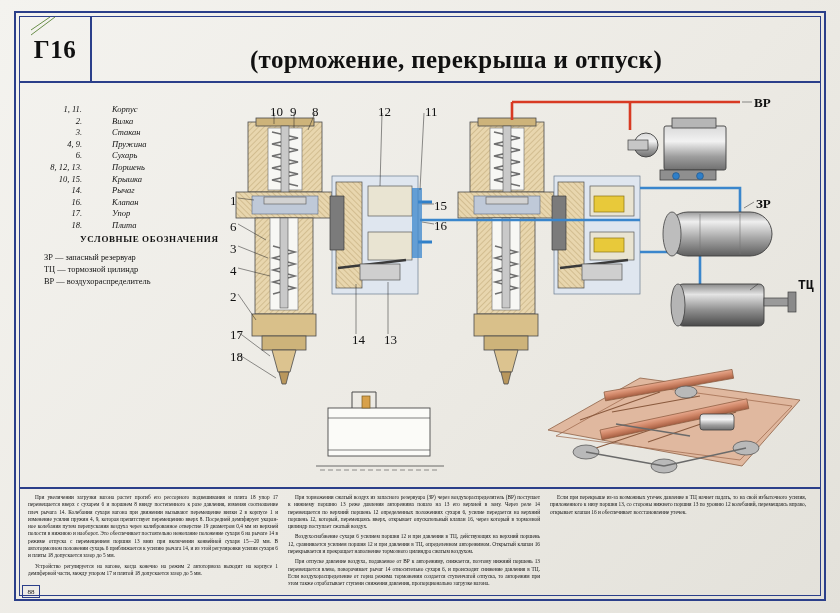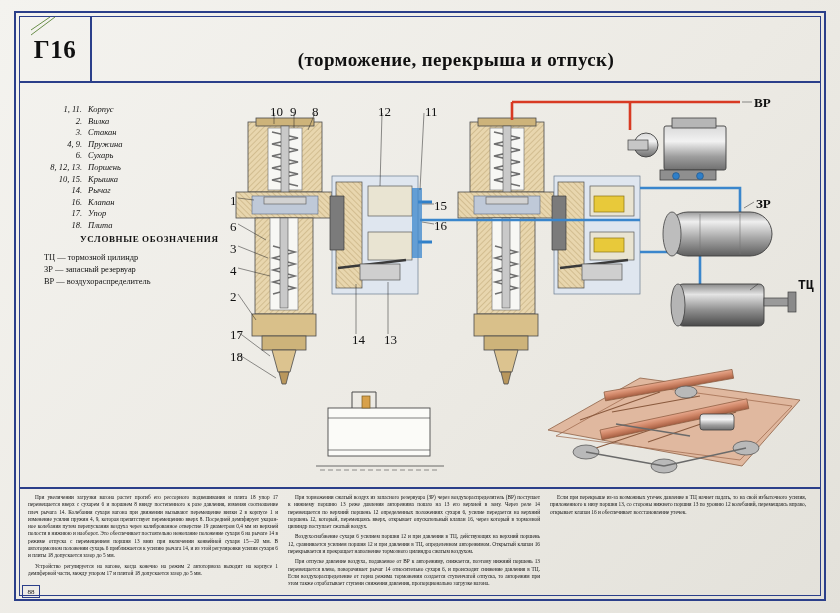--- a/index.html
+++ b/index.html
@@ -68,38 +68,39 @@
   .title-line1 {
     font-family: "Liberation Serif", serif;
     font-weight: bold;
     font-size: 23px;
     color: #111;
     letter-spacing: 1px;
   }
   .title-line2 {
     font-family: "Liberation Serif", serif;
     font-weight: bold;
-    font-size: 19px;
+    font-size: 25px;
     color: #111;
     margin-top: 20px;
     letter-spacing: 0.4px;
   }
   
   .parts-list {
     position: absolute;
     left: 36px; top: 104px;
     width: 150px;
     font-family: "Liberation Serif", serif;
     font-size: 8.5px;
     font-style: italic;
     color: #111;
   }
   .parts-row {
     display: flex;
     line-height: 11.6px;
+    gap: 24px;
   }
   .parts-num {
     width: 46px;
     text-align: right;
     padding-right: 6px;
     white-space: nowrap;
   }
   .parts-name { text-align: left; }
 
   .conv-title {
@@ -243,22 +244,22 @@
       <span class="parts-name">Упор</span>
     </div>
     <div class="parts-row">
       <span class="parts-num">18.</span>
       <span class="parts-name">Плита</span>
     </div>
   </div>
 
   <div class="conv-title">УСЛОВНЫЕ ОБОЗНАЧЕНИЯ</div>
   <div class="conv-list">
+    <div>ЗР — запасный резервуар</div>
     <div>ТЦ — тормозной цилиндр</div>
-    <div>ЗР — запасный резервуар</div>
     <div>ВР — воздухораспределитель</div>
   </div>
 
   <svg class="dwg" viewBox="0 0 840 613">
     <defs>
       <linearGradient id="gMetal" x1="0" y1="0" x2="0" y2="1">
         <stop offset="0%" stop-color="#d9d9d9"></stop>
         <stop offset="35%" stop-color="#f2f2f2"></stop>
         <stop offset="70%" stop-color="#9d9d9d"></stop>
         <stop offset="100%" stop-color="#707070"></stop>

